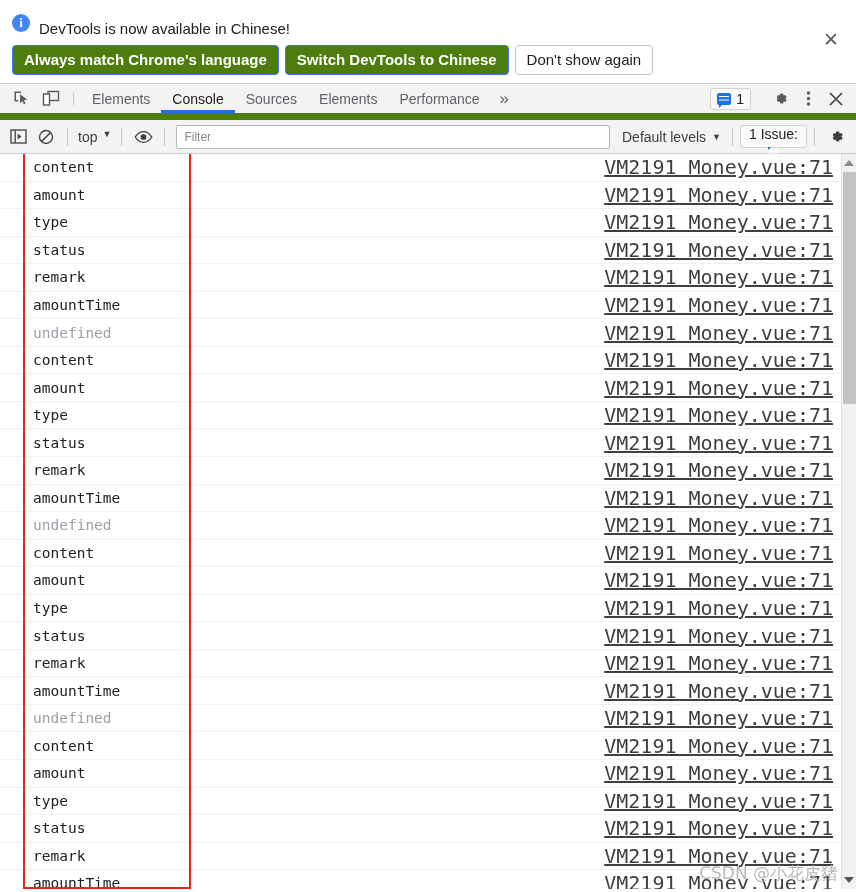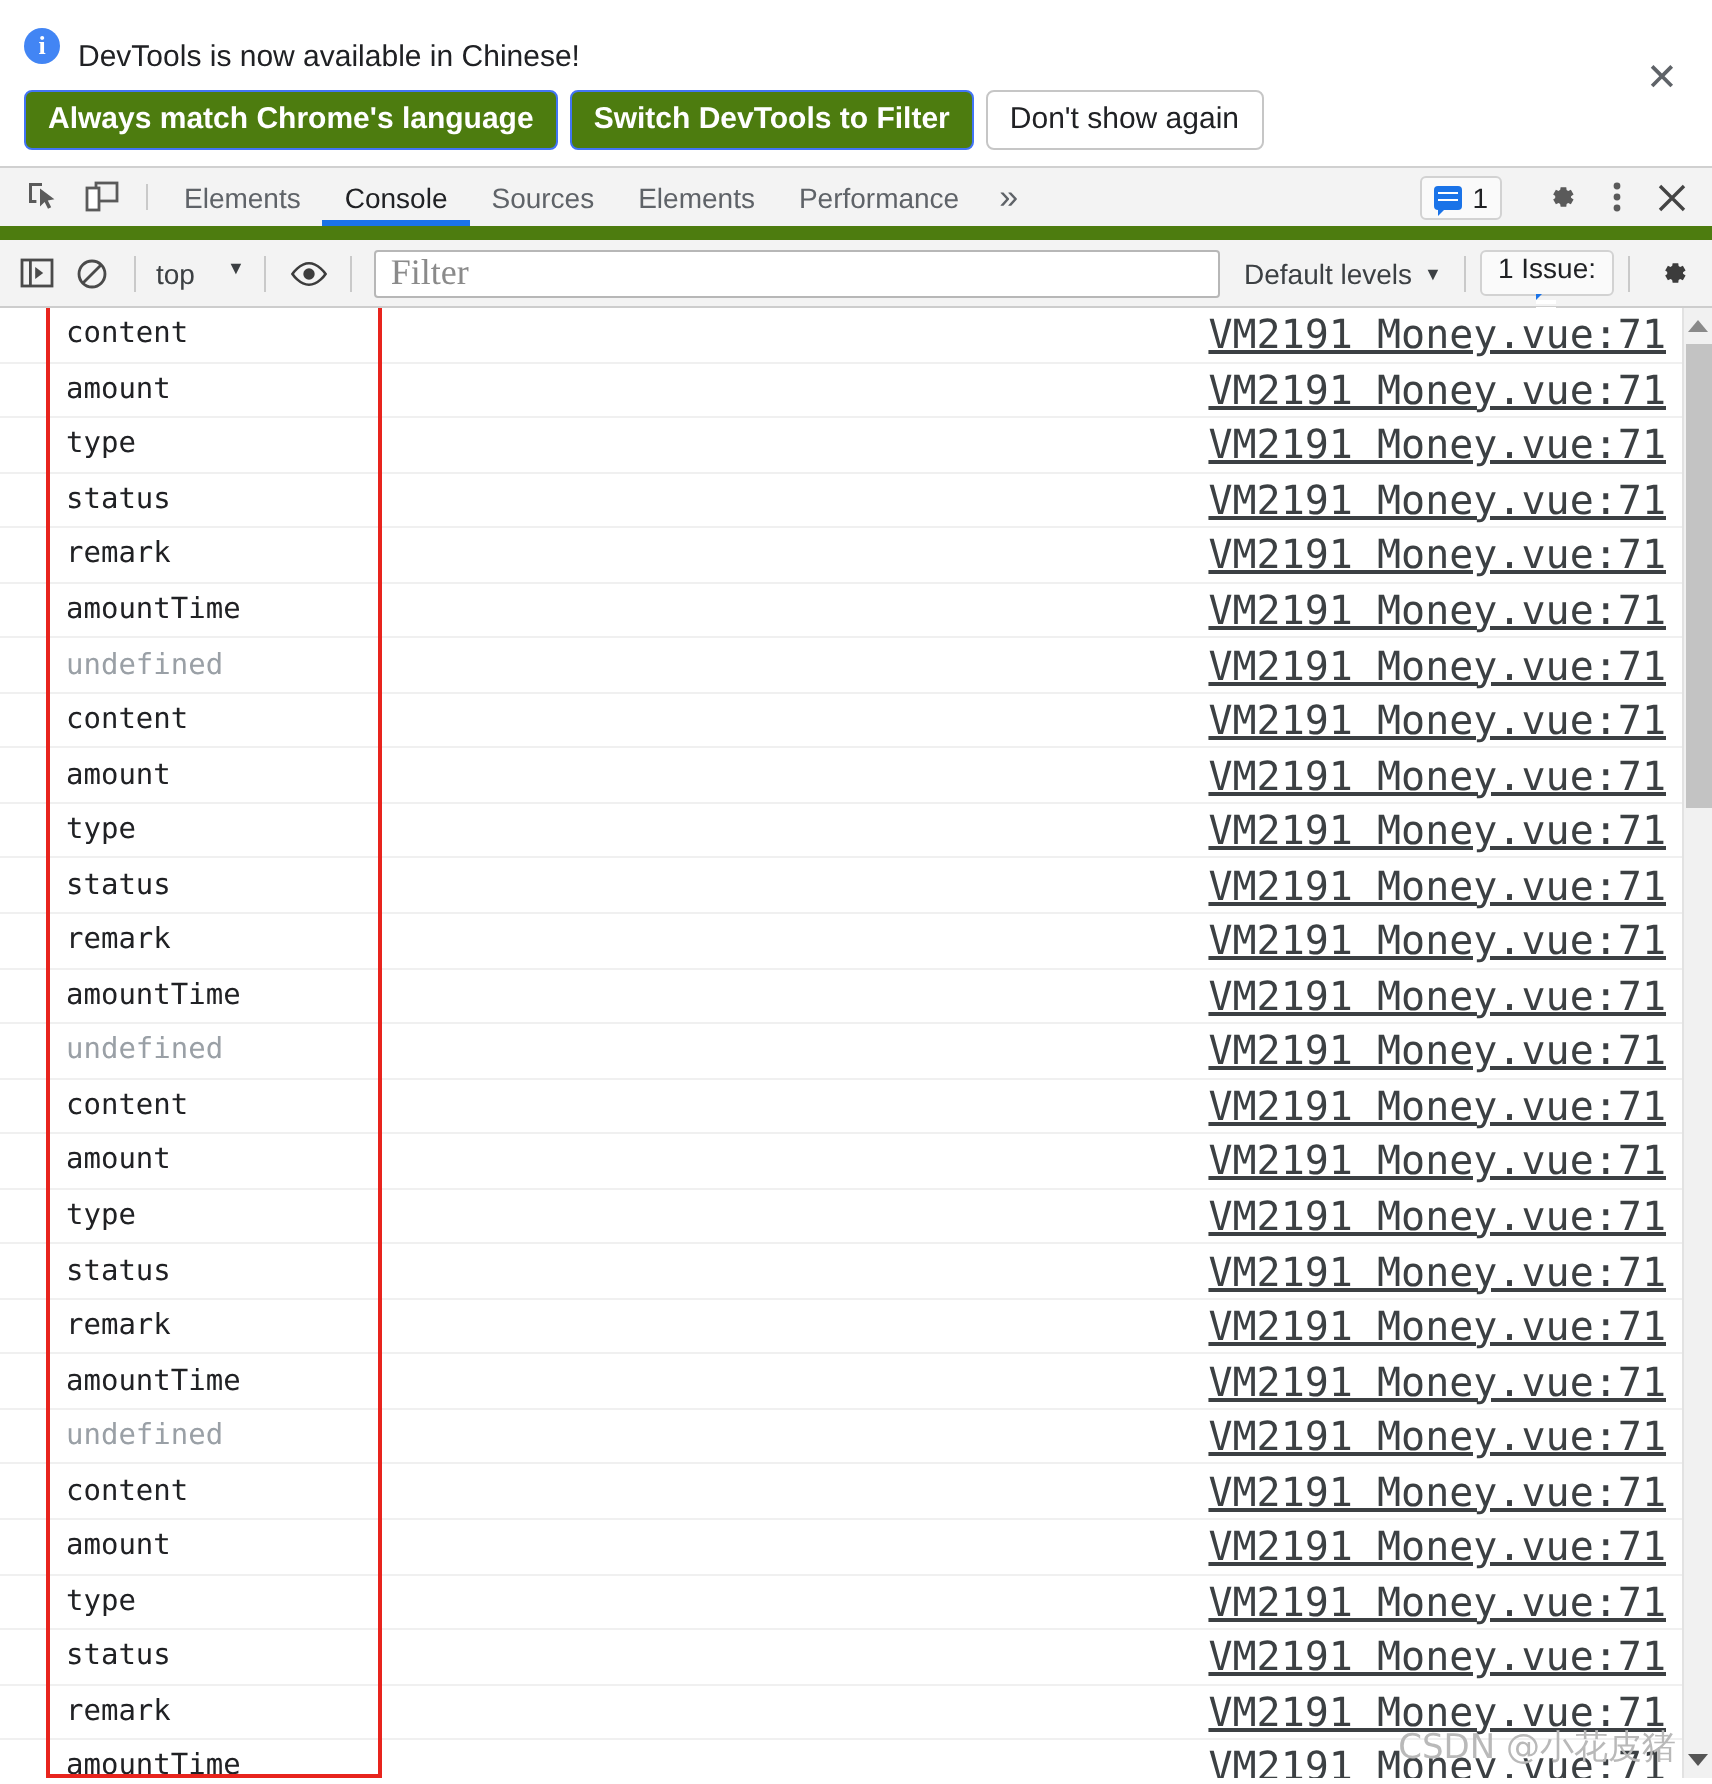--- a/index.html
+++ b/index.html
@@ -201,37 +201,37 @@
   }
   .ct-sep {
     width: 1px;
     height: 18px;
     background: #c9c9c9;
     margin: 0 7px;
     flex: 0 0 auto;
   }
   .ctx-select {
     display: flex;
-    gap: 16px;
+    gap: 5px;
     font-size: 14px;
     color: #3c4043;
     cursor: pointer;
     padding: 0 3px;
     white-space: nowrap;
   }
   .caret { font-size: 9px; color: #3c4043; }
   .filter-input {
     flex: 1 1 auto;
     height: 24px;
     margin: 0 8px 0 4px;
     border: 1px solid #b7b7b7;
     border-radius: 2px;
     background: #ffffff;
-    font-size: 18px;
-    font-family: Liberation Serif, serif;
+    font-size: 12px;
+    font-family: Liberation Sans, sans-serif;
     color: #202124;
     padding: 0 7px;
     outline: none;
     min-width: 40px;
   }
   .filter-input::placeholder { color: #8a8a8a; }
   .levels {
     display: flex;
     align-items: center;
     gap: 6px;
@@ -362,21 +362,21 @@
 
 <div id="app">
 
   <div class="banner">
     <div class="banner-row1">
       <span class="info-icon">i</span>
       <span class="banner-text">DevTools is now available in Chinese!</span>
     </div>
     <div class="banner-row2">
       <div class="btn primary">Always match Chrome's language</div>
-      <div class="btn primary">Switch DevTools to Filter</div>
+      <div class="btn primary">Switch DevTools to Chinese</div>
       <div class="btn secondary">Don't show again</div>
     </div>
     <div class="banner-close">✕</div>
   </div>
 
   <div class="tabbar">
     <div class="tb-icon">
       <svg width="17" height="17" viewBox="0 0 17 17">
         <path d="M1.5 1.5 H8 V3 H3 V10 H5.2 V11.5 H1.5 Z" fill="#5a5a5a"></path>
         <path d="M7 4.3 L14.2 9.6 L10.9 10.2 L12.6 13.6 L11 14.4 L9.3 11 L7 13.2 Z" fill="#5a5a5a"></path>

